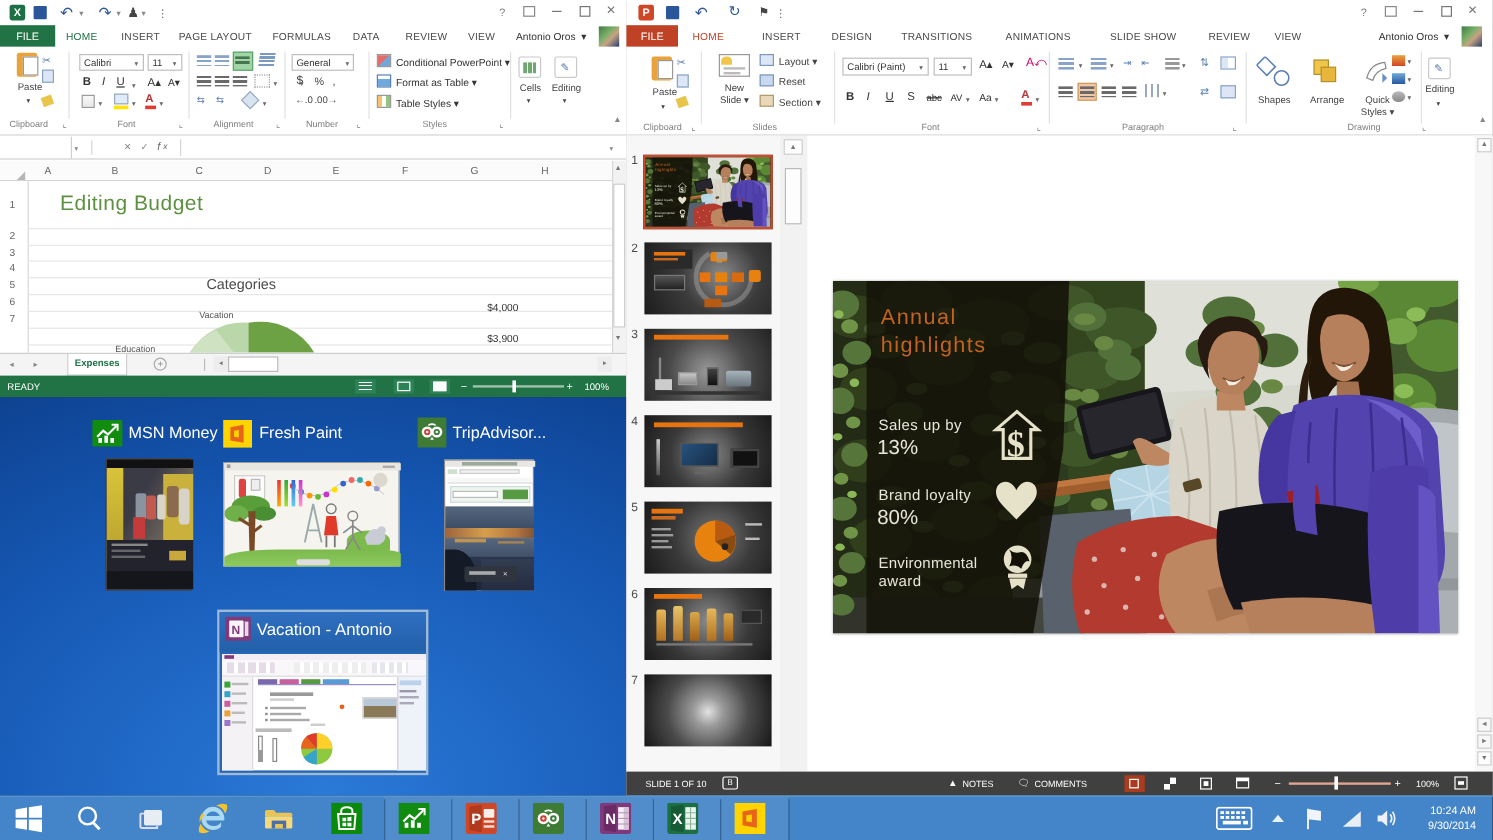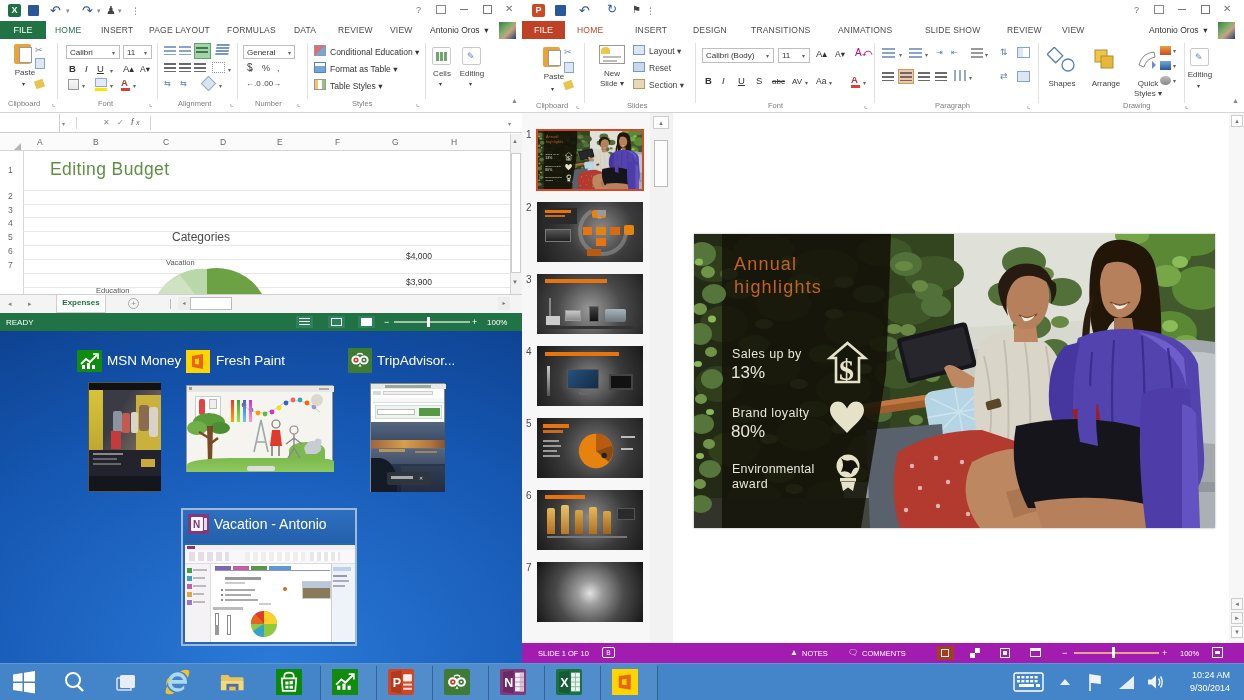--- a/index.html
+++ b/index.html
@@ -28,21 +28,21 @@
 .snaplabel { position:absolute; color:#fff; font-size:13.5px; }
 
 
 #ppt { left:522px; top:0; width:722px; height:663px; background:#fff; }
 #pp-title { left:0; top:0; width:722px; height:21px; background:#fff; }
 #pp-tabs { left:0; top:21px; width:722px; height:18px; background:#fff; }
 #pp-ribbon { left:0; top:39px; width:722px; height:74px; background:#fff; border-bottom:1px solid #d4d4d4; }
 #pp-thumbs { left:0; top:113px; width:128px; height:530px; background:#f7f7f7; }
 #pp-scroll { left:128px; top:113px; width:23px; height:530px; background:#f2f2f2; }
 #pp-main { left:151px; top:113px; width:571px; height:530px; background:#fff; }
-#pp-status { left:0; top:643px; width:722px; height:20px; background:#a21caf; }
+#pp-status { left:0; top:643px; width:722px; height:20px; background:#404040; }
 .ptab { position:absolute; top:0; height:18px; line-height:18px; font-size:8.5px; color:#4a4a4a; letter-spacing:0.2px; }
 
 
 #taskbar { left:0; top:663px; width:1244px; height:37px; background:#4484c8; border-top:1px solid #5c98d4; }
 .tbi { position:absolute; top:5px; width:26px; height:26px; }
 </style>
 </head>
 <body>
 <svg width="0" height="0" style="position:absolute;">
 <defs>
@@ -357,21 +357,21 @@
       <div class="abs" style="left:288px;top:10px;font-size:6px;color:#666;">▾</div>
       <div class="abs" style="left:247px;top:23px;font-size:10px;color:#444;">$</div>
       <div class="abs" style="left:250px;top:27px;font-size:6px;color:#666;">▾</div>
       <div class="abs" style="left:262px;top:24px;font-size:9px;color:#444;">%</div>
       <div class="abs" style="left:277px;top:24px;font-size:9px;color:#444;">,</div>
       <div class="abs" style="left:246px;top:40px;font-size:8px;color:#444;">←.0</div>
       <div class="abs" style="left:262px;top:40px;font-size:8px;color:#444;">.00→</div>
       <div class="abs" style="left:307px;top:4px;width:1px;height:56px;background:#e2e2e2;"></div>
 
       <div class="abs" style="left:314px;top:6px;width:12px;height:11px;background:linear-gradient(135deg,#e46c6c 50%,#6fa8dc 50%);border:1px solid #999;"></div>
-      <div class="abs" style="left:330px;top:8px;font-size:8.5px;color:#333;">Conditional Education ▾</div>
+      <div class="abs" style="left:330px;top:8px;font-size:8.5px;color:#333;">Conditional PowerPoint ▾</div>
       <div class="abs" style="left:314px;top:23px;width:12px;height:11px;background:linear-gradient(#fff 30%,#6fa8dc 30%);border:1px solid #5a7fb5;"></div>
       <div class="abs" style="left:330px;top:25px;font-size:8.5px;color:#333;">Format as Table ▾</div>
       <div class="abs" style="left:314px;top:40px;width:12px;height:11px;background:linear-gradient(90deg,#f6c26b 33%,#fff 33%,#fff 66%,#93c47d 66%);border:1px solid #999;"></div>
       <div class="abs" style="left:330px;top:42px;font-size:8.5px;color:#333;">Table Styles ▾</div>
       <div class="abs" style="left:425px;top:4px;width:1px;height:56px;background:#e2e2e2;"></div>
 
       <div class="abs" style="left:432px;top:8px;width:19px;height:18px;border:1px solid #c9c9c9;border-radius:2px;">
           <div class="abs" style="left:3px;top:4px;width:11px;height:9px;background:repeating-linear-gradient(90deg,#6fa86f 0 3px,#fff 3px 4px);"></div>
         </div>
       <div class="abs" style="left:427px;top:30px;width:30px;text-align:center;font-size:8px;color:#444;">Cells</div>
@@ -730,21 +730,21 @@
         <div class="abs" style="left:-7px;top:34px;width:40px;text-align:center;font-size:8px;color:#444;">Slide ▾</div>
       </div>
       <div class="abs" style="left:111px;top:6px;width:12px;height:10px;border:1px solid #7a98c0;background:#dce6f4;"></div>
       <div class="abs" style="left:127px;top:7px;font-size:8.5px;color:#444;">Layout ▾</div>
       <div class="abs" style="left:111px;top:23px;width:12px;height:10px;background:#c8d8ee;border:1px solid #7a98c0;"></div>
       <div class="abs" style="left:127px;top:24px;font-size:8.5px;color:#444;">Reset</div>
       <div class="abs" style="left:111px;top:40px;width:12px;height:10px;background:#e8d8b8;border:1px solid #b09a6a;"></div>
       <div class="abs" style="left:127px;top:41px;font-size:8.5px;color:#444;">Section ▾</div>
       <div class="abs" style="left:173px;top:4px;width:1px;height:60px;background:#e2e2e2;"></div>
 
-      <div class="abs" style="left:180px;top:9px;width:72px;height:15px;border:1px solid #bfbfbf;font-size:8px;color:#333;line-height:14px;padding-left:3px;">Calibri (Body)</div>
+      <div class="abs" style="left:180px;top:9px;width:72px;height:15px;border:1px solid #bfbfbf;font-size:8px;color:#333;line-height:14px;padding-left:3px;">Calibri (Paint)</div>
       <div class="abs" style="left:244px;top:13px;font-size:6px;color:#666;">▾</div>
       <div class="abs" style="left:256px;top:9px;width:32px;height:15px;border:1px solid #bfbfbf;font-size:8px;color:#333;line-height:14px;padding-left:3px;">11</div>
       <div class="abs" style="left:280px;top:13px;font-size:6px;color:#666;">▾</div>
       <div class="abs" style="left:294px;top:9px;font-size:9.5px;color:#333;">A▴</div>
       <div class="abs" style="left:313px;top:10px;font-size:8.5px;color:#333;">A▾</div>
       <div class="abs" style="left:333px;top:8px;font-size:10px;color:#c06;">A⤺</div>
       <div class="abs" style="left:183px;top:36px;font-size:9.5px;font-weight:bold;color:#333;">B</div>
       <div class="abs" style="left:200px;top:36px;font-size:9.5px;font-style:italic;color:#333;">I</div>
       <div class="abs" style="left:216px;top:36px;font-size:9.5px;text-decoration:underline;color:#333;">U</div>
       <div class="abs" style="left:234px;top:36px;font-size:9.5px;color:#333;">S</div>

